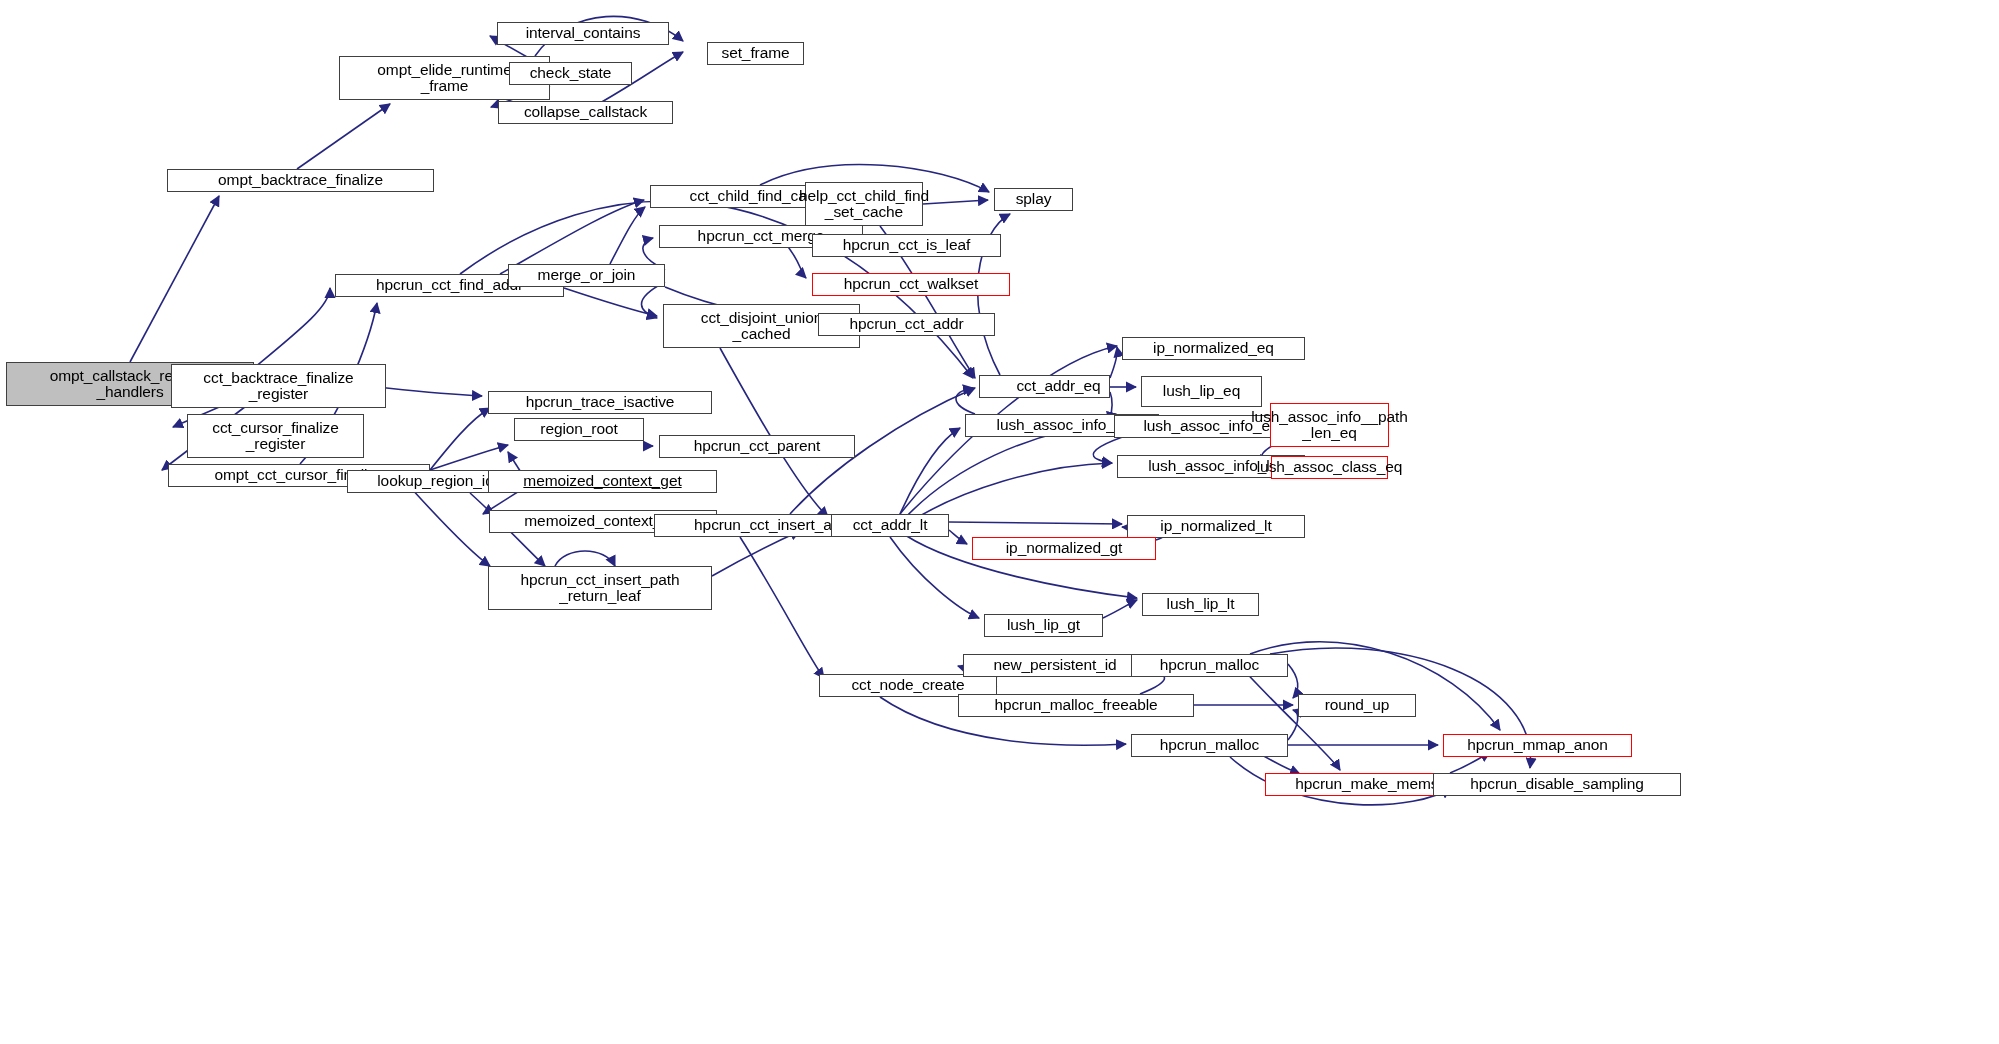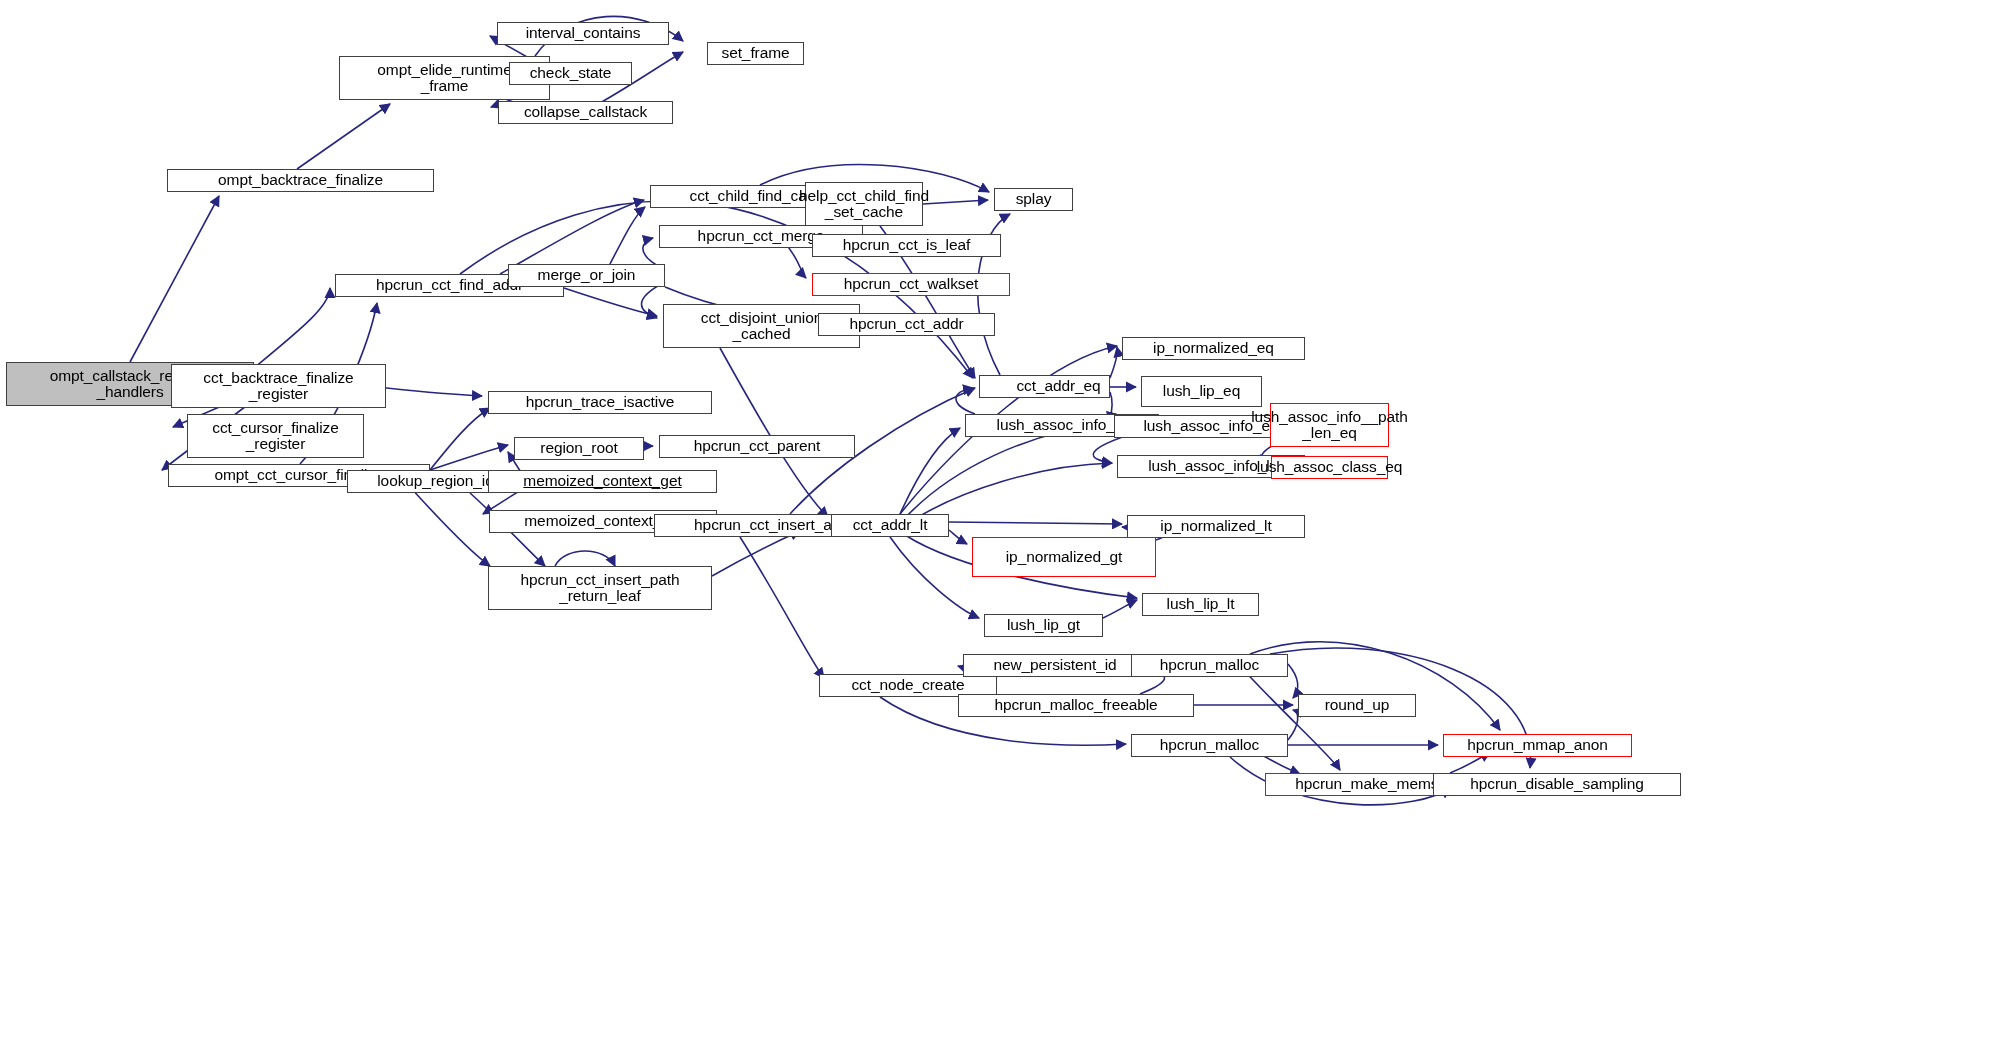--- a/index.html
+++ b/index.html
@@ -162,40 +162,40 @@
       <div class="node" style="left: 659px; top: 225px; width: 204px; height: 23px;">hpcrun_cct_merge</div>
       <div class="node" style="left: 663px; top: 304px; width: 197px; height: 44px;">cct_disjoint_union
 _cached</div>
       <div class="node" style="left: 805px; top: 182px; width: 118px; height: 44px;">help_cct_child_find
 _set_cache</div>
       <div class="node" style="left: 812px; top: 234px; width: 189px; height: 23px;">hpcrun_cct_is_leaf</div>
       <div class="node red" style="left: 812px; top: 273px; width: 198px; height: 23px;">hpcrun_cct_walkset</div>
       <div class="node" style="left: 818px; top: 313px; width: 177px; height: 23px;">hpcrun_cct_addr</div>
       <div class="node" style="left: 994px; top: 188px; width: 79px; height: 23px;">splay</div>
       <div class="node" style="left: 488px; top: 391px; width: 224px; height: 23px;">hpcrun_trace_isactive</div>
-      <div class="node" style="left: 514px; top: 437px; width: 130px; height: 23px;">region_root</div>
+      <div class="node" style="left: 514px; top: 418px; width: 130px; height: 23px;">region_root</div>
       <div class="node" style="left: 659px; top: 435px; width: 196px; height: 23px;">hpcrun_cct_parent</div>
       <div class="node" style="left: 347px; top: 470px; width: 177px; height: 23px;">lookup_region_id</div>
       <div class="node" style="left: 488px; top: 470px; width: 229px; height: 23px; text-decoration: underline;">memoized_context_get</div>
       <div class="node" style="left: 489px; top: 510px; width: 228px; height: 23px;">memoized_context_set</div>
       <div class="node" style="left: 488px; top: 566px; width: 224px; height: 44px;">hpcrun_cct_insert_path
 _return_leaf</div>
       <div class="node" style="left: 654px; top: 514px; width: 240px; height: 23px;">hpcrun_cct_insert_addr</div>
       <div class="node" style="left: 831px; top: 514px; width: 118px; height: 23px;">cct_addr_lt</div>
       <div class="node" style="left: 979px; top: 375px; width: 131px; height: 23px; padding-left: 28px;">cct_addr_eq</div>
       <div class="node" style="left: 965px; top: 414px; width: 194px; height: 23px;">lush_assoc_info_gt</div>
       <div class="node" style="left: 1122px; top: 337px; width: 183px; height: 23px;">ip_normalized_eq</div>
       <div class="node" style="left: 1141px; top: 376px; width: 121px; height: 31px;">lush_lip_eq</div>
       <div class="node" style="left: 1114px; top: 415px; width: 194px; height: 23px;">lush_assoc_info_eq</div>
       <div class="node" style="left: 1117px; top: 455px; width: 188px; height: 23px;">lush_assoc_info_lt</div>
       <div class="node red" style="left: 1270px; top: 403px; width: 119px; height: 44px;">lush_assoc_info__path
 _len_eq</div>
       <div class="node red" style="left: 1271px; top: 456px; width: 117px; height: 23px;">lush_assoc_class_eq</div>
       <div class="node" style="left: 1127px; top: 515px; width: 178px; height: 23px;">ip_normalized_lt</div>
-      <div class="node red" style="left: 972px; top: 537px; width: 184px; height: 40px;">ip_normalized_gt</div>
+      <div class="node red" style="left: 972px; top: 537px; width: 184px; height: 23px;">ip_normalized_gt</div>
       <div class="node" style="left: 1142px; top: 593px; width: 117px; height: 23px;">lush_lip_lt</div>
       <div class="node" style="left: 984px; top: 614px; width: 119px; height: 23px;">lush_lip_gt</div>
       <div class="node" style="left: 819px; top: 674px; width: 178px; height: 23px;">cct_node_create</div>
       <div class="node" style="left: 963px; top: 654px; width: 184px; height: 23px;">new_persistent_id</div>
       <div class="node" style="left: 958px; top: 694px; width: 236px; height: 23px;">hpcrun_malloc_freeable</div>
       <div class="node" style="left: 1131px; top: 654px; width: 157px; height: 23px;">hpcrun_malloc</div>
       <div class="node" style="left: 1131px; top: 734px; width: 157px; height: 23px;">hpcrun_malloc</div>
       <div class="node" style="left: 1298px; top: 694px; width: 118px; height: 23px;">round_up</div>
       <div class="node red" style="left: 1443px; top: 734px; width: 189px; height: 23px;">hpcrun_mmap_anon</div>
       <div class="node red" style="left: 1265px; top: 773px; width: 230px; height: 23px;">hpcrun_make_memstore</div>

